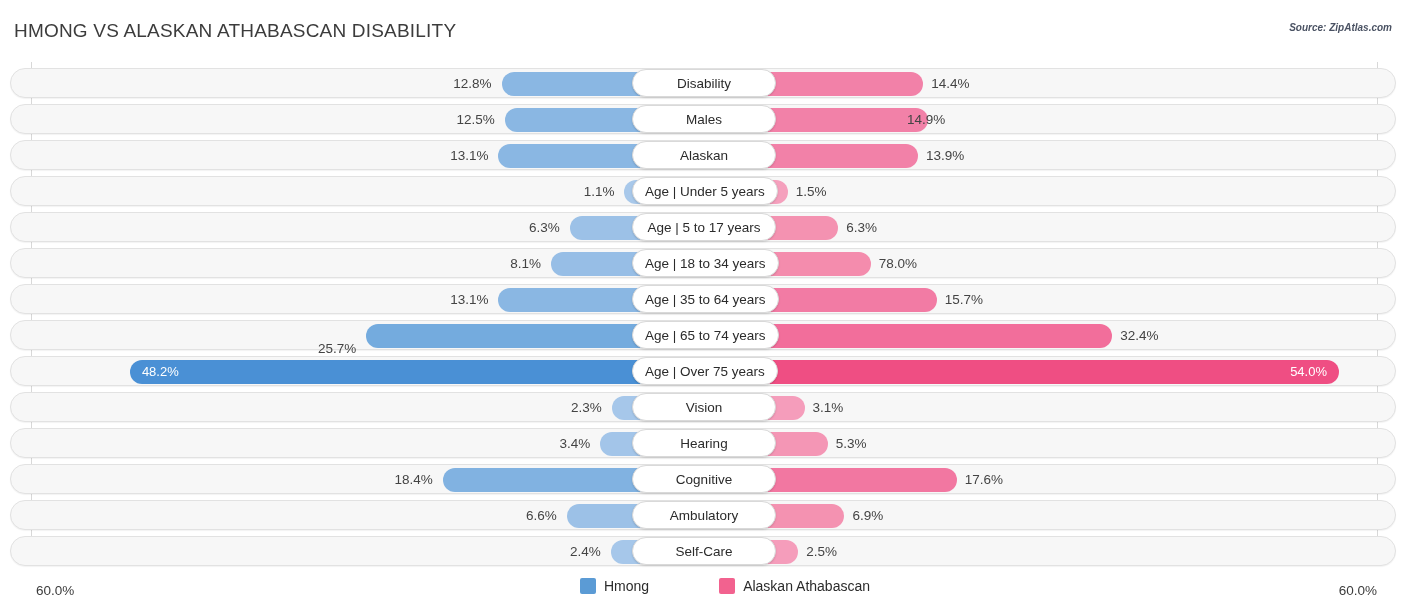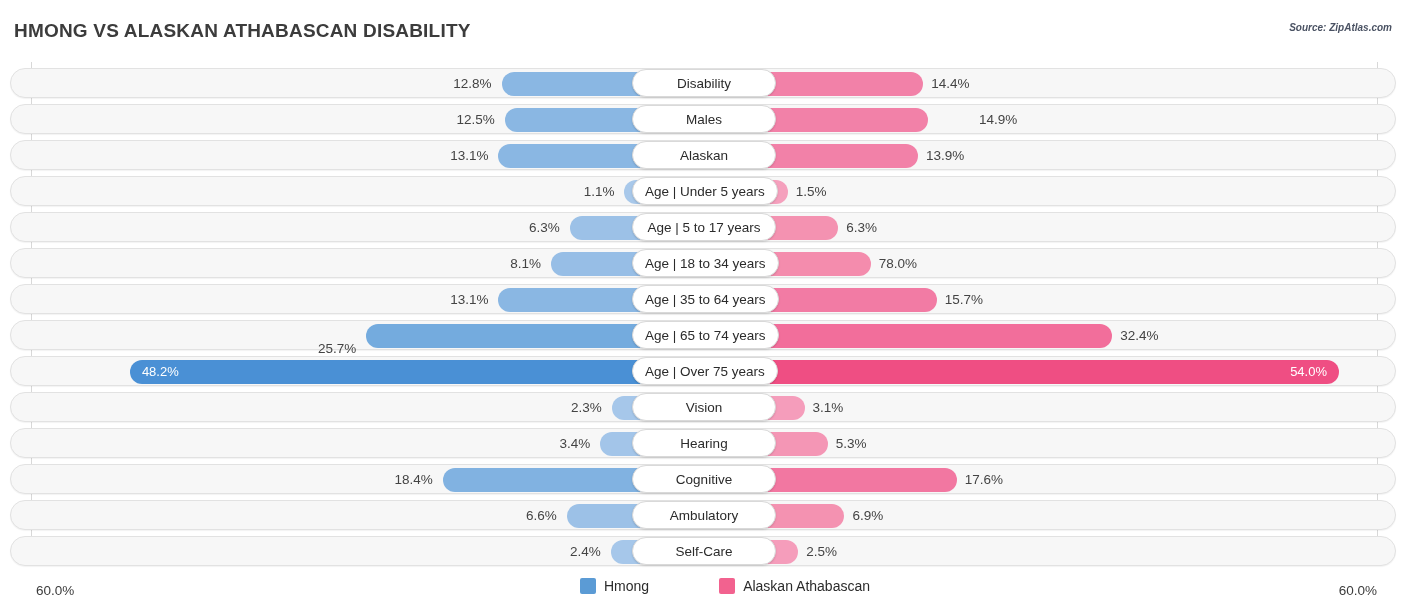--- a/index.html
+++ b/index.html
@@ -30,21 +30,21 @@
     height: 60px;
   }
   .chart-title {
     position: absolute;
     left: 14px;
     top: 20px;
     font-size: 19px;
     color: #3c3c3c;
     letter-spacing: .2px;
     white-space: nowrap;
-    font-weight: 700;
+    font-weight: 400;
   }
   .chart-source {
     position: absolute;
     right: 14px;
     top: 22px;
     font-size: 10px;
     font-style: italic;
     font-weight: bold;
     color: #4a5263;
     white-space: nowrap;
@@ -202,21 +202,21 @@
           <div class="bar left" style="background: rgb(138, 183, 227); width: 202.4px; left: 490.6px;"></div>
           <div class="bar right" style="background: rgb(242, 129, 168); width: 219.2px; left: 693px;"></div>
           <div class="val left" style="right: 903.4px;">12.8%</div>
           <div class="val right" style="left: 920.2px;">14.4%</div>
           <div class="center-pill" style="left: 621px; min-width: 144px;">Disability</div>
         </div>
         <div class="row" style="top: 42px;">
           <div class="bar left" style="background: rgb(138, 183, 227); width: 199.25px; left: 493.75px;"></div>
           <div class="bar right" style="background: rgb(242, 129, 168); width: 224.45px; left: 693px;"></div>
           <div class="val left" style="right: 900.25px;">12.5%</div>
-          <div class="val right" style="left: 968px;">14.9%</div>
+          <div class="val right" style="left: 896px;">14.9%</div>
           <div class="center-pill" style="left: 621px; min-width: 144px;">Males</div>
         </div>
         <div class="row" style="top: 78px;">
           <div class="bar left" style="background: rgb(138, 183, 227); width: 205.55px; left: 487.45px;"></div>
           <div class="bar right" style="background: rgb(242, 129, 168); width: 213.95px; left: 693px;"></div>
           <div class="val left" style="right: 906.55px;">13.1%</div>
           <div class="val right" style="left: 914.95px;">13.9%</div>
           <div class="center-pill" style="left: 621px; min-width: 144px;">Alaskan</div>
         </div>
         <div class="row" style="top: 114px;">

